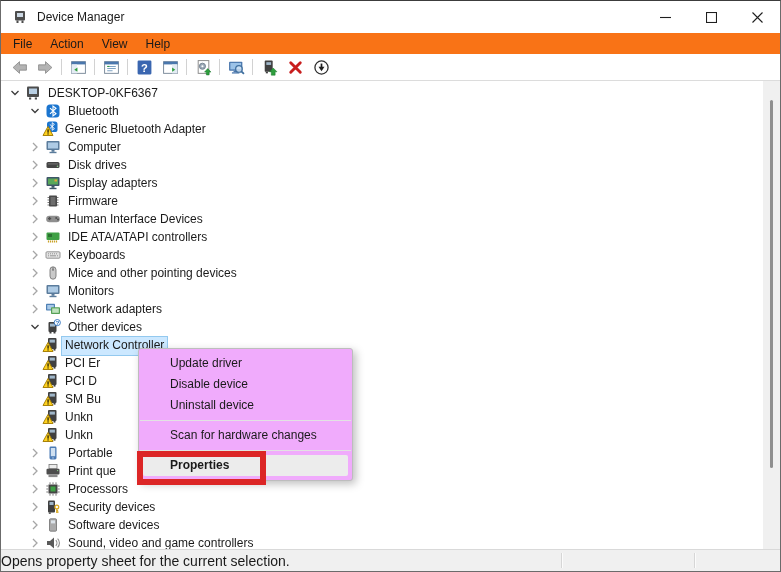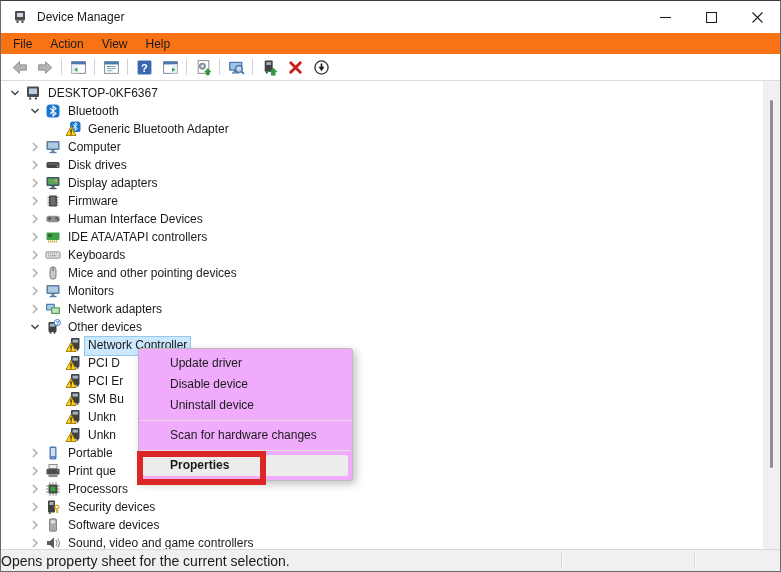--- a/index.html
+++ b/index.html
@@ -21,21 +21,21 @@
   .mitem{padding:2px 9px;}
   
   .toolbar{height:27px;flex:0 0 27px;display:flex;align-items:center;padding-left:5px;background:#fff;border-bottom:1px solid #dcdcdc;}
   .tbtn{width:26px;height:22px;display:flex;align-items:center;justify-content:center;}
   .tbtn svg{width:17px;height:17px;}
   .tsep{width:1px;height:16px;background:#d2d2d2;margin:0 3px;flex:0 0 1px;}
   
   .content{position:relative;flex:1 1 auto;background:#fff;overflow:hidden;}
   .tree{position:absolute;left:0;top:4px;right:17px;}
   .trow{height:18px;display:flex;font-size:12px;white-space:nowrap;}
-  .lvl0{padding-left:6px;}.lvl1{padding-left:26px;}.lvl2{padding-left:46px;}
+  .lvl0{padding-left:6px;}.lvl1{padding-left:26px;}.lvl2{padding-left:23px;}
   .chev{width:18px;height:16px;flex:0 0 18px;}
   .chev svg{width:16px;height:16px;}
   .ticon{width:18px;height:16px;flex:0 0 18px;}
   .ticon svg{width:16px;height:16px;}
   .tlabel{padding:1px 3px;margin-left:2px;}
   .selected .tlabel{background:#cce8ff;outline:1px solid #93c9ef;}
   
   .scroll{position:absolute;top:0;right:0;bottom:0;width:17px;background:#f0f0f0;}
   .thumb{position:absolute;top:19px;right:7px;width:3px;height:368px;background:#8f8f8f;border-radius:2px;}
   
@@ -470,28 +470,28 @@
         <span class="ticon"><svg viewBox="0 0 16 16">
               <use href="#i-warn"></use>
             </svg></span>
         <span class="tlabel">Network Controller</span>
       </div>
       <div class="trow lvl2">
         <span class="chev"></span>
         <span class="ticon"><svg viewBox="0 0 16 16">
               <use href="#i-warn"></use>
             </svg></span>
+        <span class="tlabel">PCI Er</span>
+      </div>
+      <div class="trow lvl2">
+        <span class="chev"></span>
+        <span class="ticon"><svg viewBox="0 0 16 16">
+              <use href="#i-warn"></use>
+            </svg></span>
         <span class="tlabel">PCI D</span>
-      </div>
-      <div class="trow lvl2">
-        <span class="chev"></span>
-        <span class="ticon"><svg viewBox="0 0 16 16">
-              <use href="#i-warn"></use>
-            </svg></span>
-        <span class="tlabel">PCI Er</span>
       </div>
       <div class="trow lvl2">
         <span class="chev"></span>
         <span class="ticon"><svg viewBox="0 0 16 16">
               <use href="#i-warn"></use>
             </svg></span>
         <span class="tlabel">SM Bu</span>
       </div>
       <div class="trow lvl2">
         <span class="chev"></span>

